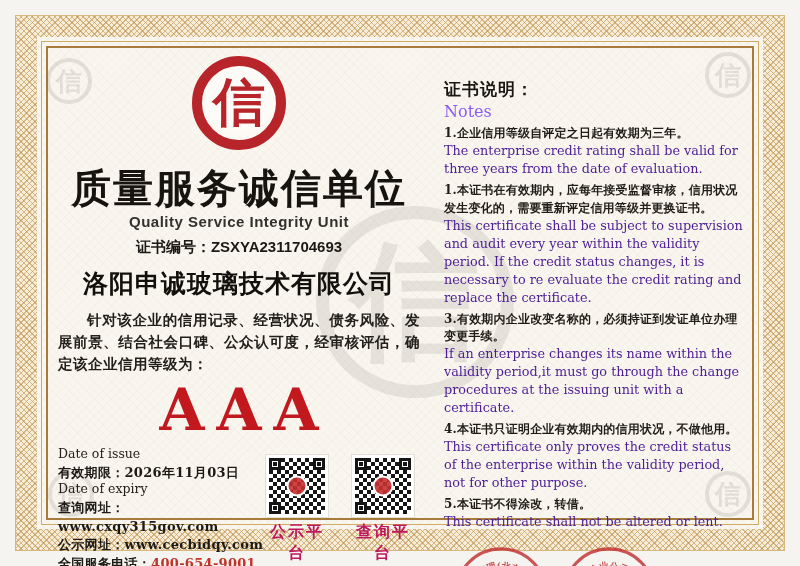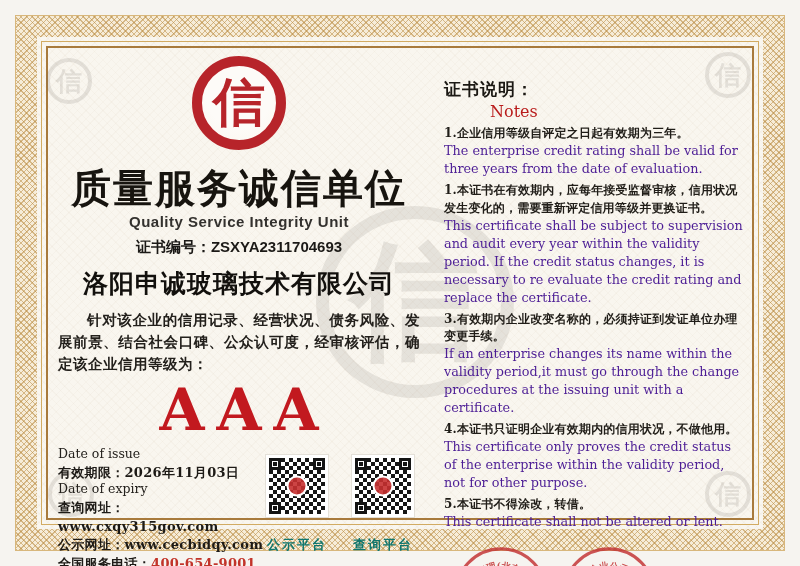--- a/index.html
+++ b/index.html
@@ -61,25 +61,25 @@
   .qr-box{width:62px;}
   .qr{position:relative;width:56px;height:56px;margin:0 auto;border:3px solid #fff;outline:1px solid #e4e0d8;
       background:
         conic-gradient(#161616 90deg,#ffffff 0 180deg,#161616 0 270deg,#ffffff 0) 0 0/8px 8px,
         #fff;}
   .qr i{position:absolute;width:12px;height:12px;border:3px solid #141414;background:#fff;box-sizing:border-box;}
   .qr i::after{content:"";position:absolute;inset:1px;background:#141414;}
   .qr .tl{left:0;top:0;} .qr .tr{right:0;top:0;} .qr .bl{left:0;bottom:0;}
   .qr-seal{position:absolute;left:50%;top:50%;transform:translate(-50%,-50%);width:17px;height:17px;
            border-radius:50%;background:rgba(198,48,48,.9);border:2px solid #fff;}
-  .qr-label{margin-top:19px;text-align:center;font-size:13px;font-weight:bold;color:#0f766e;letter-spacing:2px;}
+  .qr-label{margin-top:5px;text-align:center;font-size:16px;font-weight:bold;color:#be185d;letter-spacing:2px;}
 
   
   .notes-h-zh{font-size:17px;font-weight:bold;color:#1b1813;letter-spacing:1px;font-family:Liberation Serif, serif;}
-  .notes-h-en{font-size:16px;color:#b91c1c;margin-top:1px;margin-left:46px;}
+  .notes-h-en{font-size:16px;color:#8b5cf6;margin-top:1px;}
   .note{margin-top:4px;}
   .note .zh{font-size:12px;font-weight:bold;color:#201d18;line-height:1.45;letter-spacing:.2px;}
   .note .en{font-size:12.8px;color:#4c1d95;line-height:1.4;}
 
   
   .seals-row{position:relative;height:118px;margin-top:8px;}
   .stamp{position:absolute;z-index:2;opacity:.82;}
   .stamp-1{left:8px;top:6px;}
   .stamp-2{left:116px;top:6px;}
 </style>

